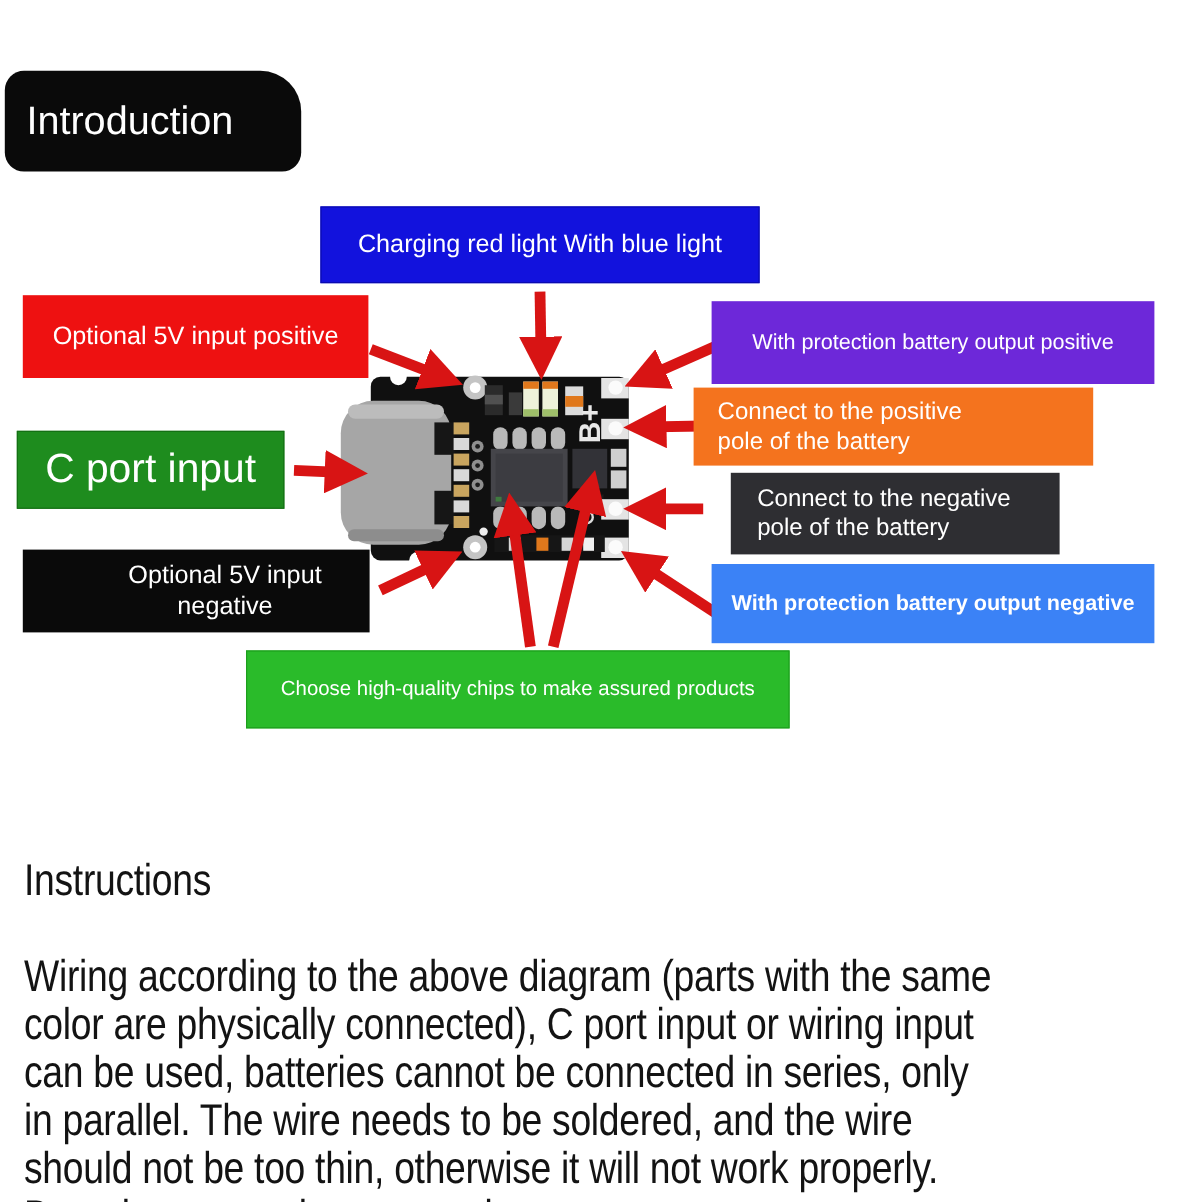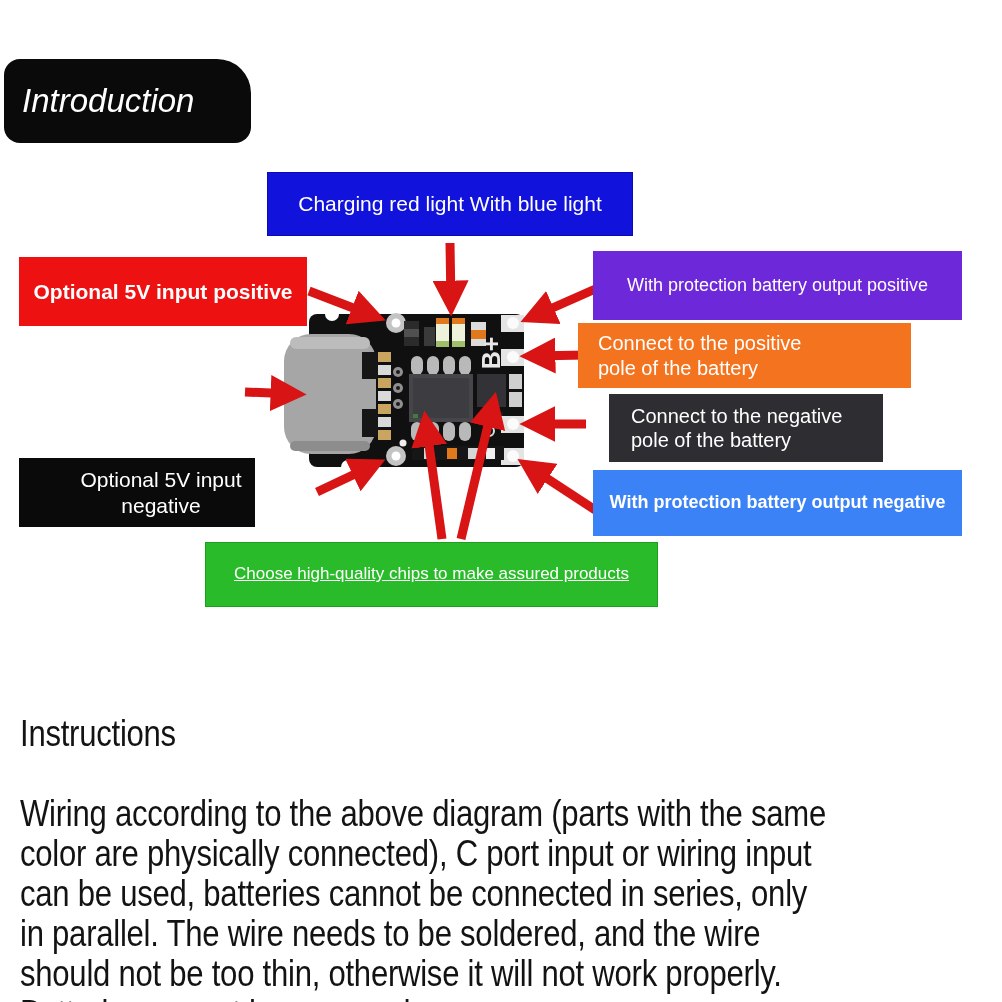--- a/index.html
+++ b/index.html
@@ -9,33 +9,33 @@
   }
   .overlay { position:absolute; left:0; top:0; z-index:1; }
   .callout {
     position:absolute; z-index:2; color:#ffffff; box-sizing:border-box;
     display:flex; align-items:center; justify-content:center; text-align:center;
     white-space:pre-line; line-height:1.22;
   }
   .intro {
     left:4px; top:59px; width:247px; height:84px; background:#0a0a0a;
     border-radius:16px 34px 16px 16px; font-size:33px;
-    justify-content:flex-start; padding-left:18px; text-align:left;font-style:italic;
+    justify-content:flex-start; padding-left:18px; text-align:left;
   }
   .charging { left:267px; top:172px; width:366px; height:64px; font-size:21px; border:1px solid #0b0bb0; }
-  .inpos    { left:19px;  top:257px; width:288px; height:69px; font-size:21px;font-weight:bold; }
+  .inpos    { left:19px;  top:246px; width:288px; height:69px; font-size:21px; }
   .cport    { left:14px;  top:359px; width:223px; height:65px; font-size:34px; border:1px solid #147014; }
-  .inneg    { left:19px;  top:458px; width:236px; height:69px; font-size:21px;padding-left:48px; }
+  .inneg    { left:19px;  top:458px; width:289px; height:69px; font-size:21px;padding-left:48px; }
   .outpos   { left:593px; top:251px; width:369px; height:69px; font-size:18px; }
   .batpos   { left:578px; top:323px; width:333px; height:65px; font-size:20px;
               justify-content:flex-start; text-align:left; padding-left:20px; }
   .batneg   { left:609px; top:394px; width:274px; height:68px; font-size:20px;
               justify-content:flex-start; text-align:left; padding-left:22px; }
   .outneg   { left:593px; top:470px; width:369px; height:66px; font-size:18px; }
-  .chips    { left:205px; top:542px; width:453px; height:65px; font-size:17px; border:1px solid #1d9e1d;text-decoration:underline; }
+  .chips    { left:205px; top:542px; width:453px; height:65px; font-size:17px; border:1px solid #1d9e1d; }
   .instructions {
     position:absolute; z-index:2; left:20px; top:674px; width:1185px;
     transform:scaleX(0.84); transform-origin:0 0;
     color:#131313; font-size:37px; line-height:40px; letter-spacing:-0.3px;
     white-space:pre-line;
   }
 </style>
 </head>
 <body>
 
@@ -165,20 +165,21 @@
       <line x1="461" y1="539" x2="493" y2="404" marker-end="url(#ah)"></line>
     </g>
   </svg>
 
   <div class="callout intro">Introduction</div>
 
   <div class="callout charging" style="background: rgb(18, 18, 221);">Charging red light With blue light</div>
 
   <div class="callout inpos" style="background: rgb(238, 17, 17);">Optional 5V input positive</div>
 
+  <div class="callout cport" style="background: rgb(30, 140, 30);">C port input</div>
 
   <div class="callout inneg" style="background: rgb(10, 10, 10);">Optional 5V input negative</div>
 
   <div class="callout outpos" style="background: #6d28d9;">With protection battery output positive</div>
 
   <div class="callout batpos" style="background: rgb(244, 115, 30);">Connect to the positive
  pole of the battery</div>
 
   <div class="callout batneg" style="background: rgb(46, 46, 50);">Connect to the negative
 pole of the battery</div>

